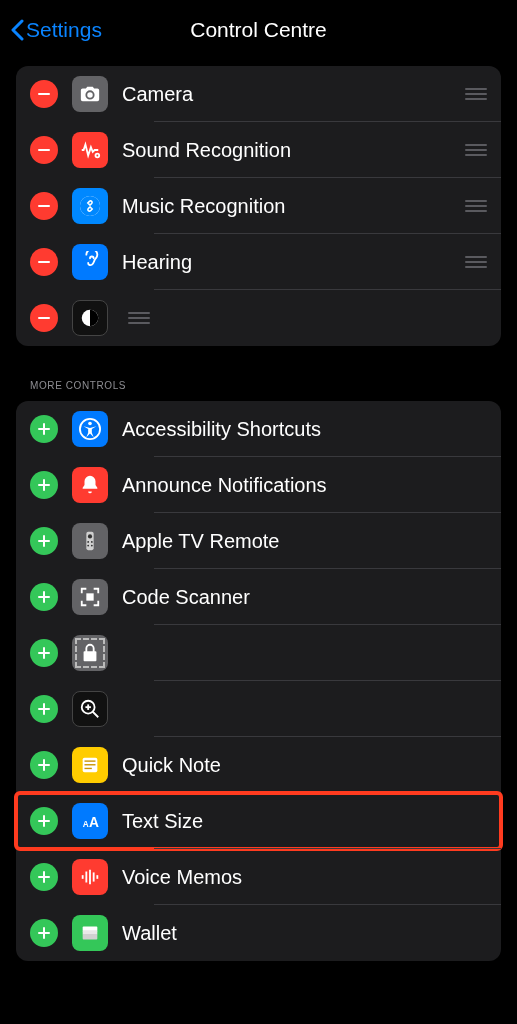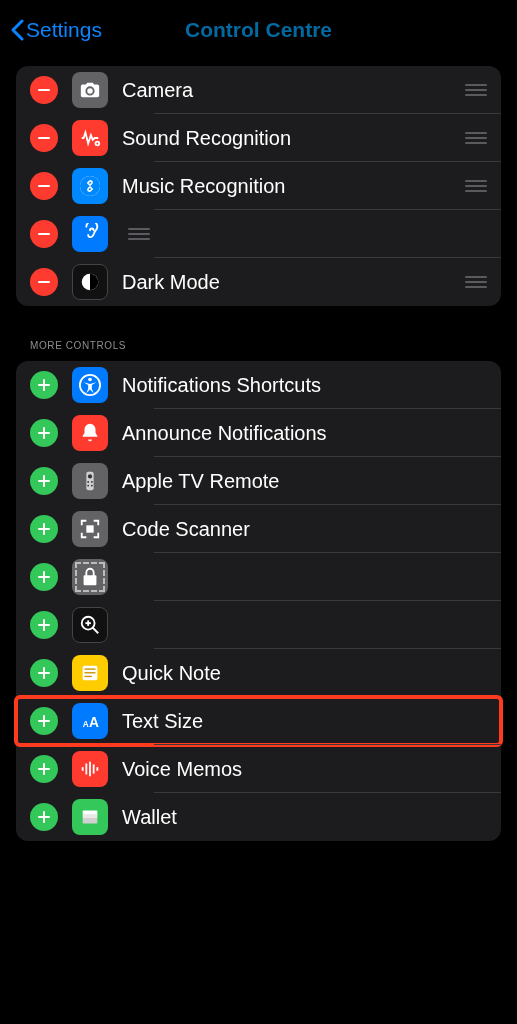--- a/index.html
+++ b/index.html
@@ -26,22 +26,22 @@
     height: 60px;
     display: flex;
     align-items: center;
     color: #0A84FF;
     font-size: 21px;
     cursor: pointer;
   }
   .back-btn svg { margin-right: 2px; }
   .nav-title {
     font-size: 21px;
-    font-weight: 700;
-    color: #0369a1;
+    font-weight: 400;
+    color: #ffffff;
   }
   .scroll-area {
     height: calc(1024px - 60px);
     overflow-y: auto;
     padding: 0 16px 16px 16px;
   }
   .group {
     background: #1c1c1e;
     border-radius: 12px;
     padding: 0 0 0 0;
@@ -49,21 +49,21 @@
   .group.first { margin-top: 6px; }
   .section-header {
     font-size: 10px;
     letter-spacing: 0.6px;
     color: #8e8e93;
     margin: 34px 0 10px 14px;
   }
   .row {
     display: flex;
     align-items: center;
-    height: 48px;
+    height: 56px;
     position: relative;
     padding: 0 14px;
   }
   .row .sep {
     position: absolute;
     left: 138px;
     right: 0;
     bottom: 0;
     height: 1px;
     background: #39393d;
@@ -216,41 +216,41 @@
         <svg viewBox="0 0 16 16">
             <rect x="2" y="7" width="12" height="2" rx="1" fill="#fff"></rect>
           </svg>
       </div>
       <div class="app-icon bg-blue">
         <svg viewBox="0 0 24 24" fill="none" stroke="#fff" stroke-width="2" stroke-linecap="round">
             <path d="M8 4a6 6 0 0112 0c0 3-2 4-3 6s-1 4-3 5-4 0-4-2"></path>
             <path d="M12 8a2 2 0 014 0"></path>
           </svg>
       </div>
+      <div class="label">Hearing</div>
       <div class="reorder">
           <span></span>
           <span></span>
           <span></span>
         </div>
       <div class="sep"></div>
     </div>
 
     <div class="row">
       <div class="circ-btn remove">
         <svg viewBox="0 0 16 16">
             <rect x="2" y="7" width="12" height="2" rx="1" fill="#fff"></rect>
           </svg>
       </div>
       <div class="app-icon bg-black" style="border:1px solid #444;">
         <svg viewBox="0 0 24 24">
             <circle cx="12" cy="12" r="9" fill="#fff"></circle>
             <path d="M12 3a9 9 0 010 18V3z" fill="#000"></path>
           </svg>
       </div>
-      <div class="label">Dark Mode</div>
       <div class="reorder">
           <span></span>
           <span></span>
           <span></span>
         </div>
 
     </div>
   </div>
 
   <div class="section-header">MORE CONTROLS</div>
@@ -264,21 +264,21 @@
             <rect x="2" y="7" width="12" height="2" rx="1" fill="#fff"></rect>
           </svg>
       </div>
       <div class="app-icon bg-blue">
         <svg viewBox="0 0 24 24" fill="#fff">
             <circle cx="12" cy="12" r="11" fill="none" stroke="#fff" stroke-width="2"></circle>
             <circle cx="12" cy="6" r="2"></circle>
             <path d="M5 9l7 2 7-2-5 3v4l2 5-4-4-4 4 2-5v-4z"></path>
           </svg>
       </div>
-      <div class="label">Notifications Shortcuts</div>
+      <div class="label">Accessibility Shortcuts</div>
       <div class="sep"></div>
     </div>
 
     <div class="row">
       <div class="circ-btn add">
         <svg viewBox="0 0 16 16">
             <rect x="7" y="2" width="2" height="12" rx="1" fill="#fff"></rect>
             <rect x="2" y="7" width="12" height="2" rx="1" fill="#fff"></rect>
           </svg>
       </div>

